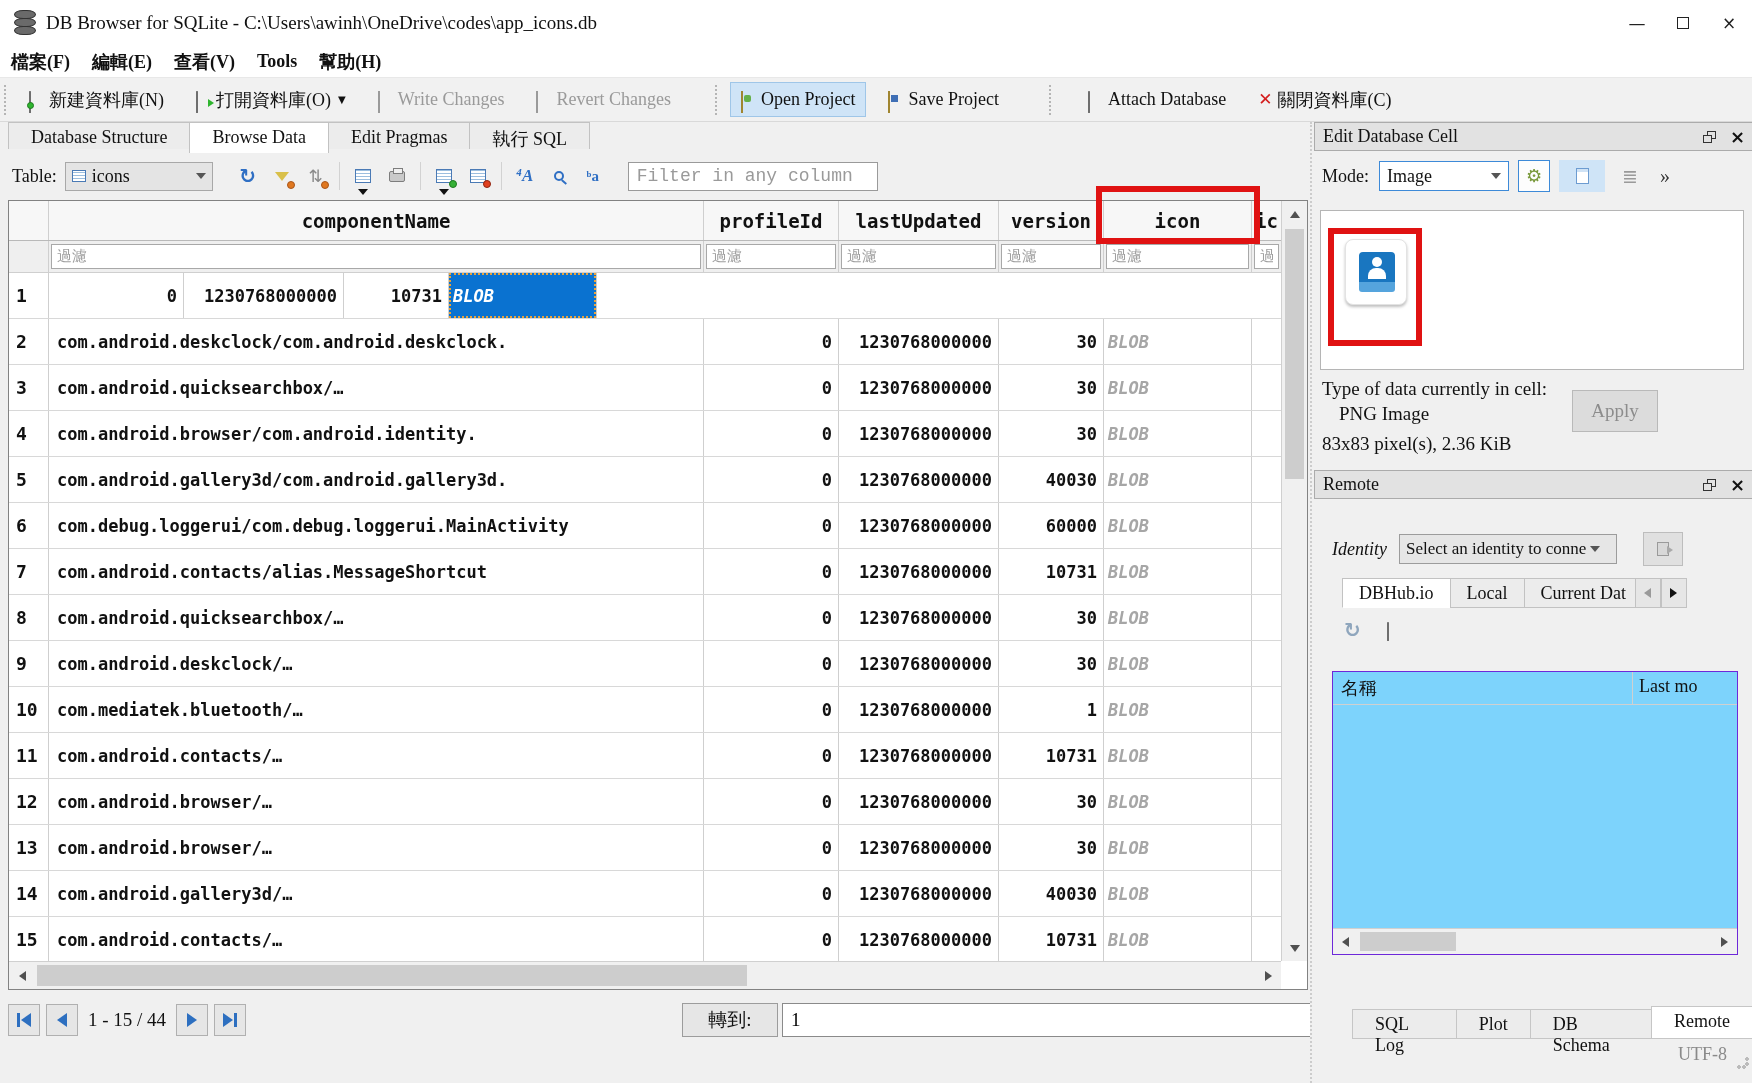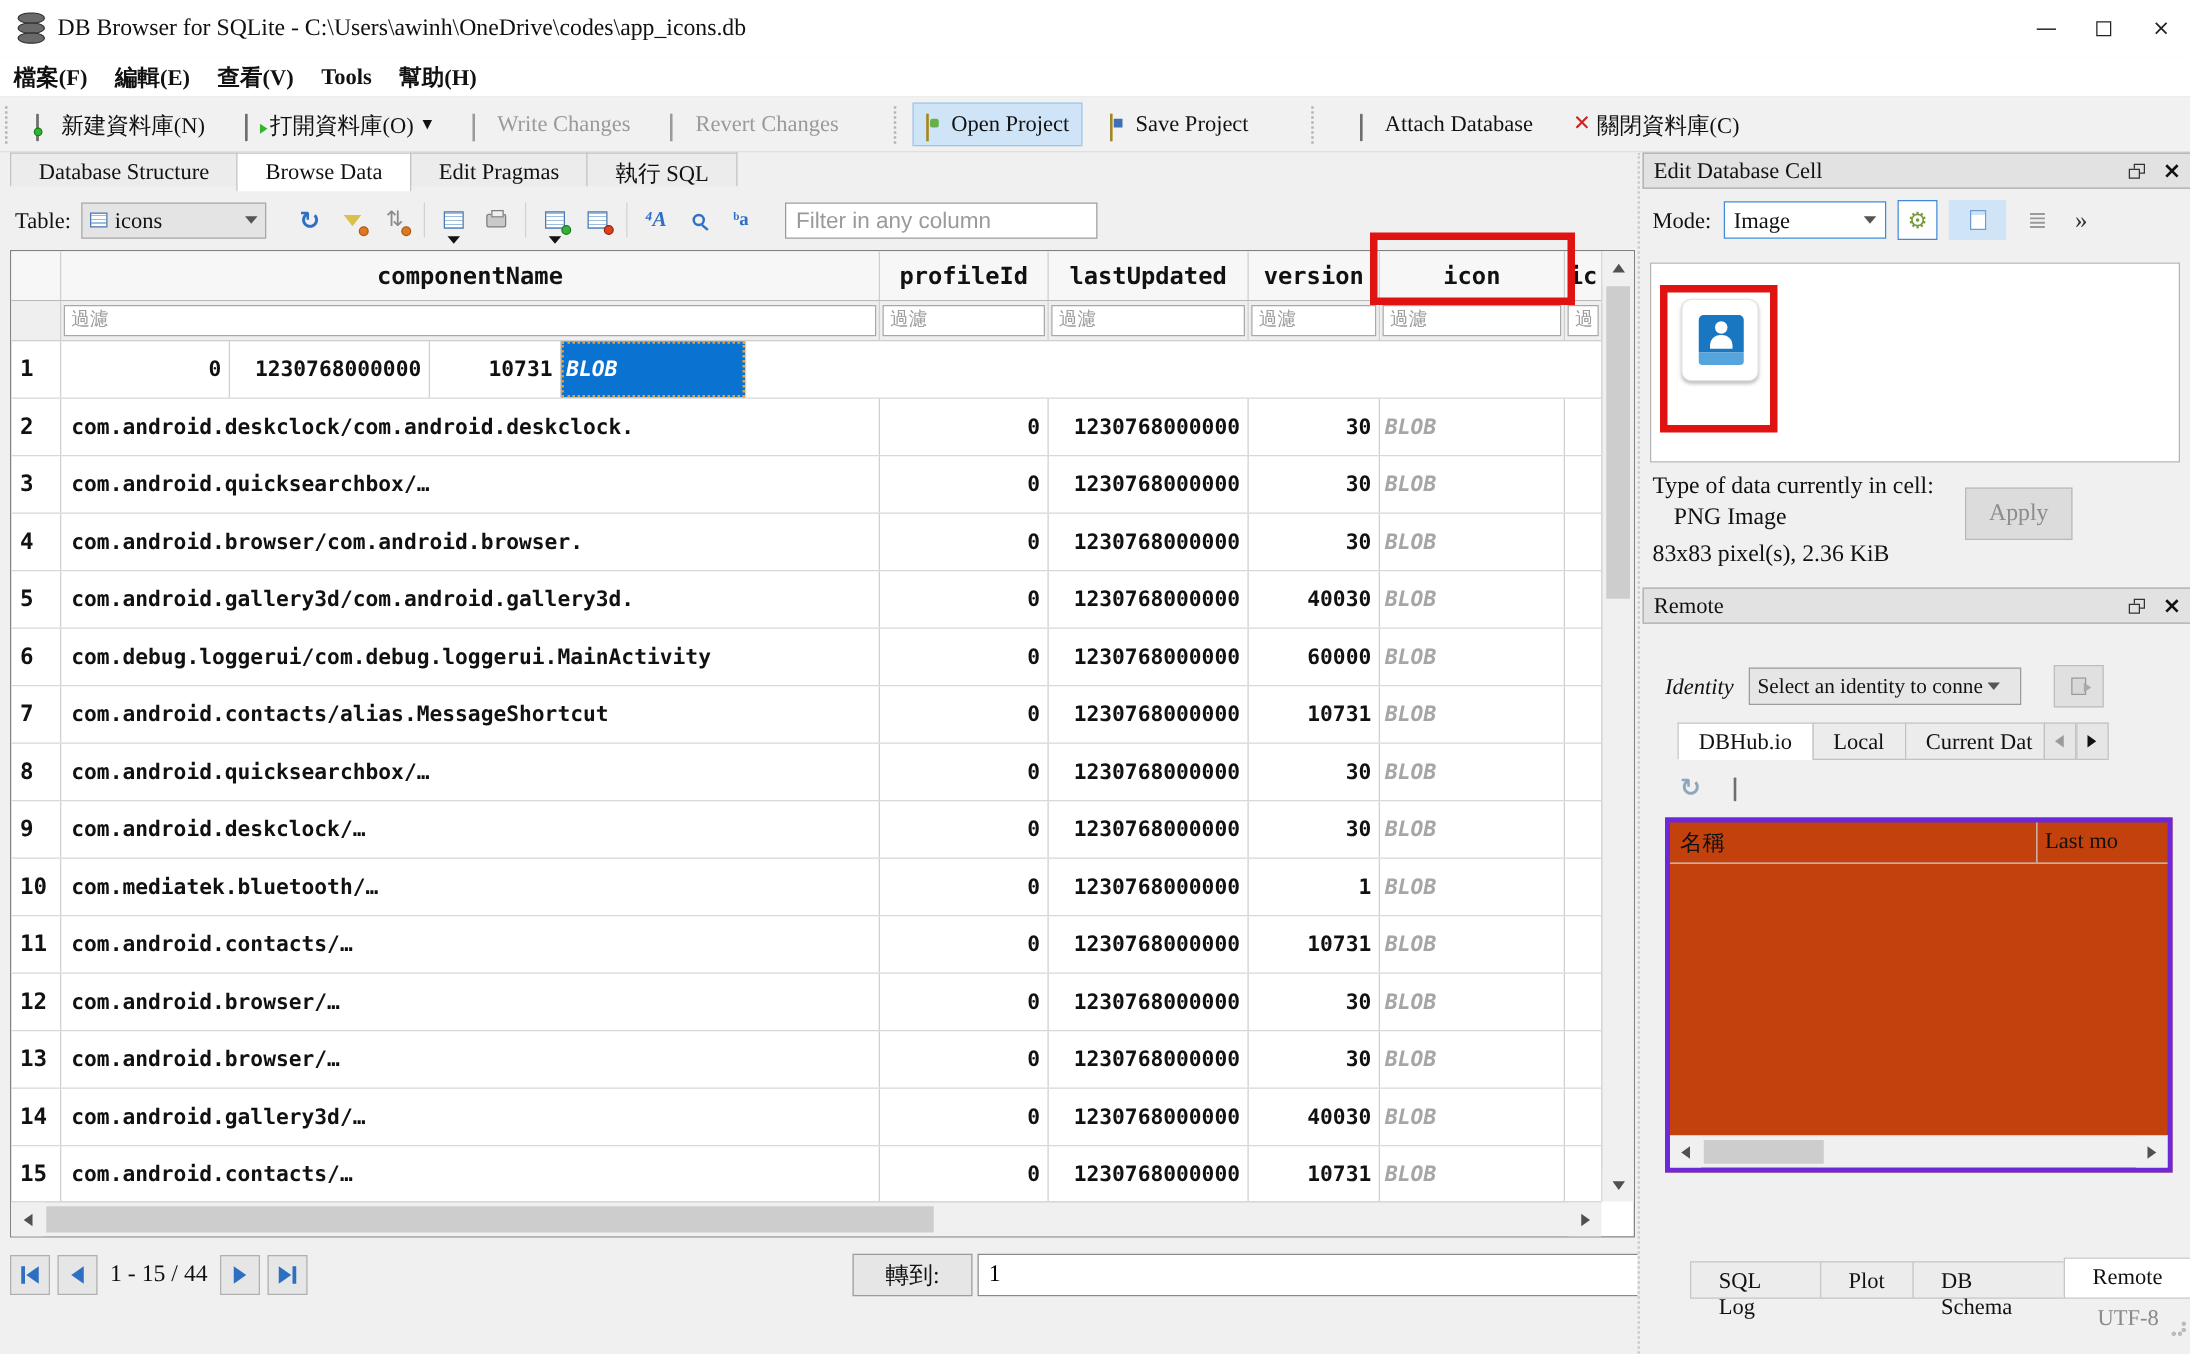--- a/index.html
+++ b/index.html
@@ -58,21 +58,21 @@
   .i-sort { color:#8a8a8a; font-size:17px; font-family:"DejaVu Sans",sans-serif; }
   .dot-grn2 { position:absolute; right:4px; bottom:3px; width:8px; height:8px; background:#36b036; border-radius:50%; border:1px solid #1d7a1d;}
   .badge-red { position:absolute; right:4px; bottom:3px; width:8px; height:8px; background:#e04020; border-radius:50%; border:1px solid #8f2410;}
   .under-drop { position:absolute; left:12px; bottom:-4px; width:0; height:0; border-left:5px solid transparent; border-right:5px solid transparent; border-top:6px solid #111; }
   .printer { width:16px; height:11px; background:#c9c9c9; border:1px solid #7d7d7d; border-radius:2px; position:relative; }
   .printer::before { content:""; position:absolute; left:3px; top:-4px; width:8px; height:4px; background:#efefef; border:1px solid #7d7d7d; }
   .i-A { color:#2f6fc4; font-weight:bold; font-size:17px; font-style:italic; }
   .i-find { width:10px; height:10px; border:2px solid #2f6fc4; border-radius:50%; position:relative; }
   .i-find::after { content:""; position:absolute; right:-5px; bottom:-4px; width:6px; height:2px; background:#2f6fc4; transform:rotate(40deg); }
   .i-ba { color:#2f6fc4; font-weight:bold; font-size:15px; }
-  #col-filter { width:250px; height:29px; border:1px solid #9a9a9a; font-size:18px; padding:0 8px; margin-left:18px; font-family:Liberation Sans, sans-serif; color:#111; background:#fff; }
+  #col-filter { width:250px; height:29px; border:1px solid #9a9a9a; font-size:18px; padding:0 8px; margin-left:18px; font-family:Liberation Mono, monospace; color:#111; background:#fff; }
   #col-filter::placeholder { color:#9a9a9a; }
 
   
   #grid { position:absolute; left:8px; top:78px; width:1300px; height:790px; background:#fff; border:1px solid #828282; }
   #grid-inner { position:absolute; left:0; top:0; right:26px; bottom:28px; overflow:hidden; }
   .g-row { display:flex; }
   .c { border-right:1px solid #cfcfcf; overflow:hidden; white-space:nowrap; flex:none; }
   .c-num{width:40px;} .c-name{width:655px;} .c-pid{width:135px;} .c-upd{width:160px;} .c-ver{width:105px;} .c-icon{width:148px;} .c-extra{flex:1 1 auto; border-right:none;}
   #grid-header { height:40px; background:#f7f7f7; border-bottom:1px solid #b9b9b9; }
   #grid-header .c { display:flex; align-items:center; justify-content:center; font-size:19px; font-weight:bold; font-family:"DejaVu Sans Mono",monospace;text-align:center; }
@@ -148,21 +148,21 @@
   .doc-push { width:12px; height:14px; background:#d8d8d8; border:1px solid #9a9a9a; position:relative; }
   .doc-push::after { content:""; position:absolute; right:-5px; bottom:1px; width:0; height:0; border-top:4px solid transparent; border-bottom:4px solid transparent; border-left:6px solid #a9a9a9; }
   #remote-tabs { position:absolute; left:28px; top:108px; display:flex; align-items:flex-end; width:392px; }
   .rtab { font-size:18px; padding:4px 16px; border:1px solid #c2c2c2; background:#ececec; margin-right:-1px; height:30px; white-space:nowrap; overflow:hidden; }
   .rtab.active { background:#fff; border-bottom-color:#fff; }
   .rtab.clip { max-width:112px; }
   .tab-scroll { width:26px; height:30px; border:1px solid #c2c2c2; background:#e6e6e6; display:flex; align-items:center; justify-content:center; flex:none; }
   #remote-toolbar { position:absolute; left:30px; top:148px; display:flex; gap:26px; align-items:center; }
   .i-refresh.dim { color:#8fa6bd; }
   .cyl.small { width:11px; height:13px; background:#c9c9c9; }
-  #remote-list { position:absolute; left:18px; top:184px; width:406px; height:284px; background:#c2410c; border:4px solid #6d28d9; }
+  #remote-list { position:absolute; left:18px; top:201px; width:406px; height:284px; background:#7dd3fc; border:1px solid #6d28d9; }
   #remote-list-header { height:33px; border-bottom:1px solid #d0d0d0; display:flex; font-size:18px; }
   #rl-col-name { flex:1; padding:4px 8px; border-right:1px solid #d0d0d0; }
   #rl-col-last { width:104px; padding:4px 6px; overflow:hidden; white-space:nowrap; }
   #remote-hscroll { position:absolute; left:0; right:0; bottom:0; height:26px; background:#f0f0f0; border-top:1px solid #d0d0d0; }
 
   #bottom-tabs { position:absolute; left:40px; top:884px; display:flex; align-items:flex-end; }
   .btab { font-size:18px; padding:4px 22px; border:1px solid #c6c6c6; background:#ececec; margin-right:-1px; height:30px; }
   .btab.active { background:#fff; height:33px; }
   #encoding { position:absolute; left:366px; top:922px; font-size:18px; color:#8a8a8a; }
   #grip { position:absolute; right:2px; top:934px; width:14px; height:14px;
@@ -347,21 +347,21 @@
             <div class="c c-pid">0</div>
             <div class="c c-upd">1230768000000</div>
             <div class="c c-ver">30</div>
             <div class="c c-icon">
               <span class="blob">BLOB</span>
             </div>
             <div class="c c-extra"></div>
           </div>
           <div class="g-row d-row">
             <div class="c c-num">4</div>
-            <div class="c c-name">com.android.browser/com.android.browser.</div>
+            <div class="c c-name">com.android.browser/com.android.identity.</div>
             <div class="c c-pid">0</div>
             <div class="c c-upd">1230768000000</div>
             <div class="c c-ver">30</div>
             <div class="c c-icon">
               <span class="blob">BLOB</span>
             </div>
             <div class="c c-extra"></div>
           </div>
           <div class="g-row d-row">
             <div class="c c-num">5</div>

